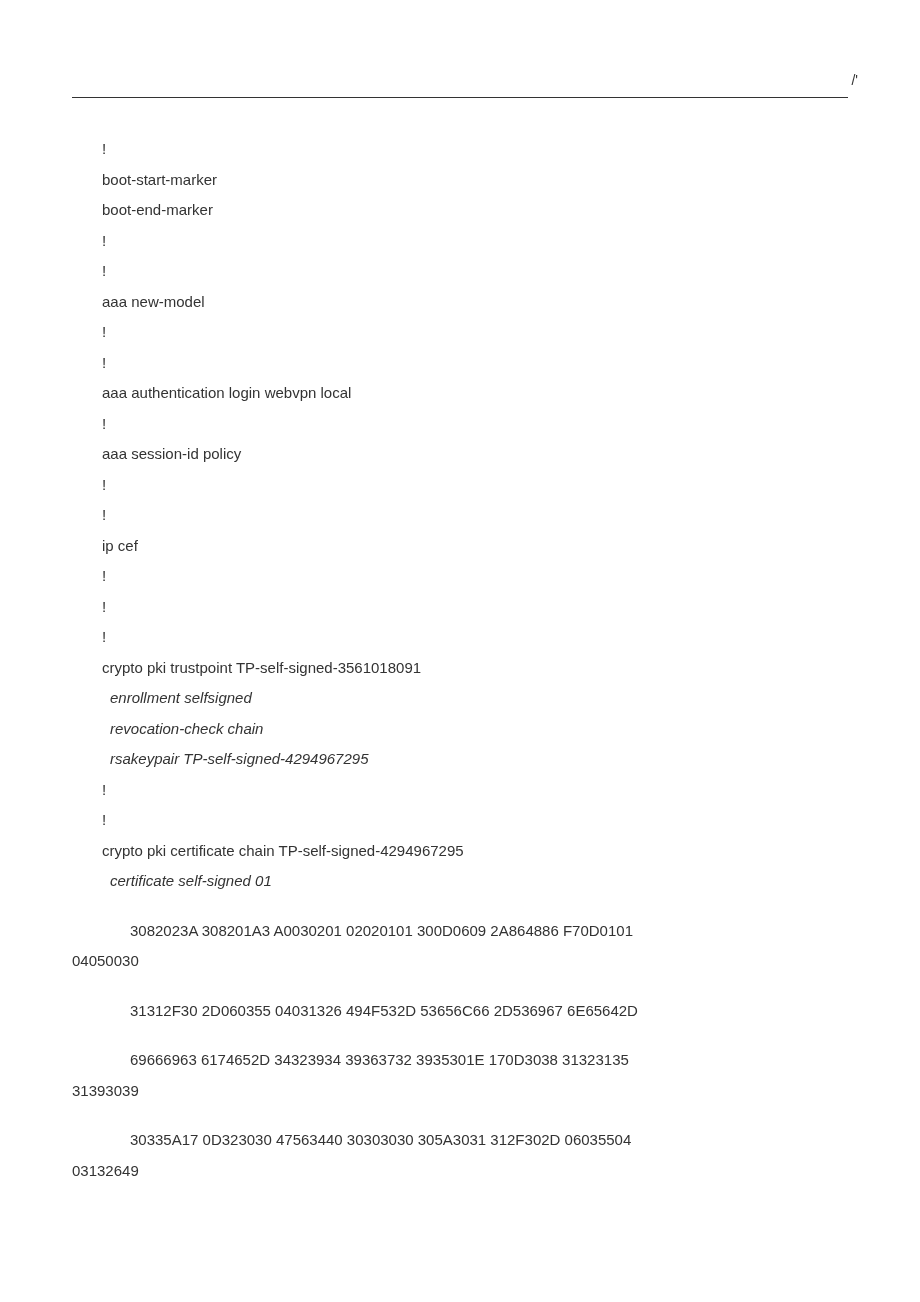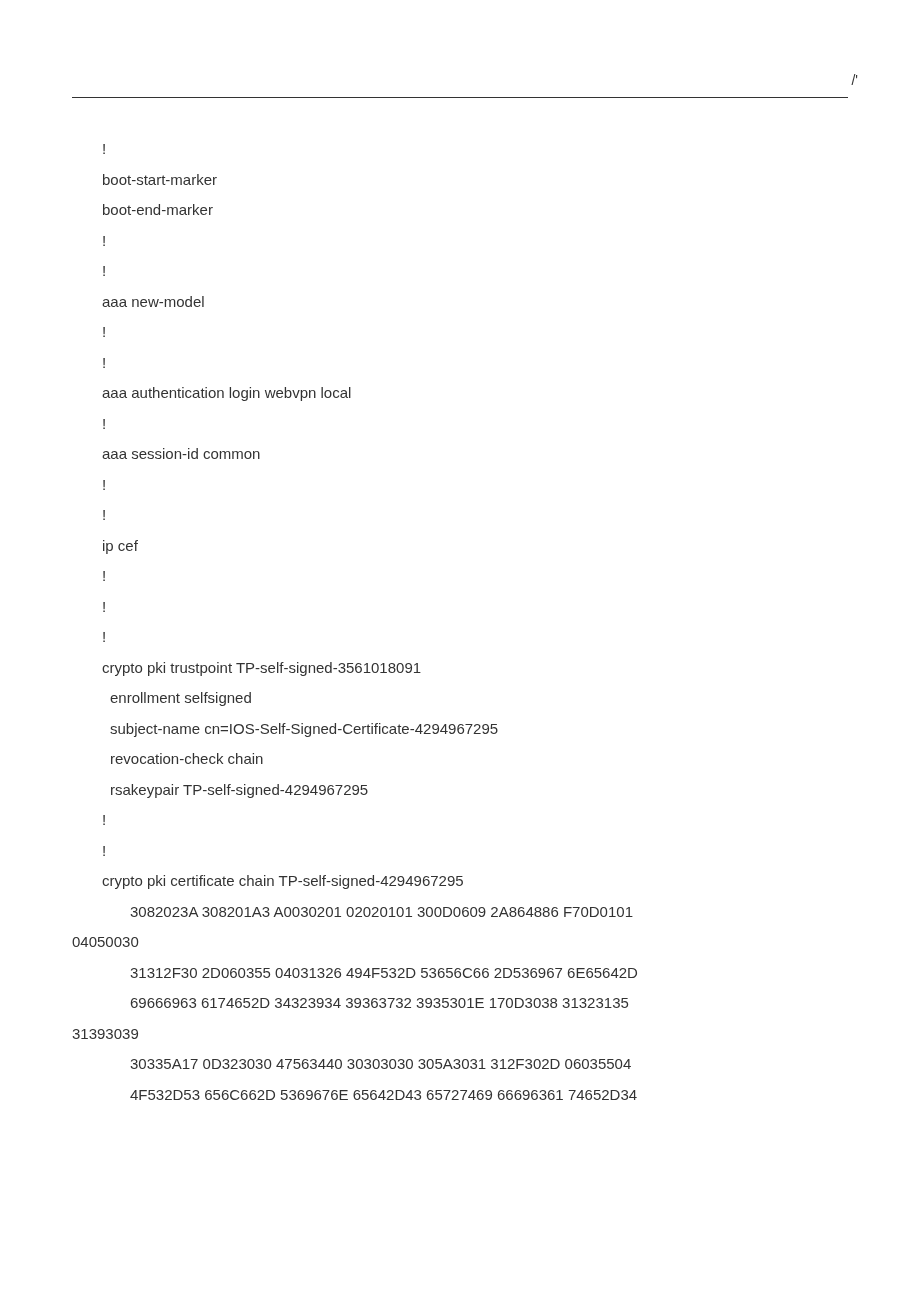--- a/index.html
+++ b/index.html
@@ -45,23 +45,25 @@
       line-height: 30.5px;
       white-space: pre;
       font-size: 15px;
       color: #333;
     }
     .indent-1 {
       padding-left: 30px;
     }
     .indent-2 {
       padding-left: 38px;
+      font-style: italic;
     }
     .indent-3 {
       padding-left: 58px;
+      margin-top: 19px;
     }
     .indent-0 {
       padding-left: 0;
     }
   </style>
 </head>
 <body>
 
 <div class="page">
   <div class="header-area">
@@ -72,36 +74,36 @@
       <div class="line indent-1">!</div>
       <div class="line indent-1">boot-start-marker</div>
       <div class="line indent-1">boot-end-marker</div>
       <div class="line indent-1">!</div>
       <div class="line indent-1">!</div>
       <div class="line indent-1">aaa new-model</div>
       <div class="line indent-1">!</div>
       <div class="line indent-1">!</div>
       <div class="line indent-1">aaa authentication login webvpn local</div>
       <div class="line indent-1">!</div>
-      <div class="line indent-1">aaa session-id common</div>
+      <div class="line indent-1">aaa session-id policy</div>
       <div class="line indent-1">!</div>
       <div class="line indent-1">!</div>
       <div class="line indent-1">ip cef</div>
       <div class="line indent-1">!</div>
       <div class="line indent-1">!</div>
       <div class="line indent-1">!</div>
       <div class="line indent-1">crypto pki trustpoint TP-self-signed-3561018091</div>
       <div class="line indent-2">enrollment selfsigned</div>
-      <div class="line indent-2">subject-name cn=IOS-Self-Signed-Certificate-4294967295</div>
       <div class="line indent-2">revocation-check chain</div>
       <div class="line indent-2">rsakeypair TP-self-signed-4294967295</div>
       <div class="line indent-1">!</div>
       <div class="line indent-1">!</div>
       <div class="line indent-1">crypto pki certificate chain TP-self-signed-4294967295</div>
+      <div class="line indent-2">certificate self-signed 01</div>
       <div class="line indent-3">3082023A 308201A3 A0030201 02020101 300D0609 2A864886 F70D0101 </div>
       <div class="line indent-0">04050030</div>
       <div class="line indent-3">31312F30 2D060355 04031326 494F532D 53656C66 2D536967 6E65642D </div>
       <div class="line indent-3">69666963 6174652D 34323934 39363732 3935301E 170D3038 31323135 </div>
       <div class="line indent-0">31393039</div>
       <div class="line indent-3">30335A17 0D323030 47563440 30303030 305A3031 312F302D 06035504 </div>
-      <div class="line indent-3">4F532D53 656C662D 5369676E 65642D43 65727469 66696361 74652D34 </div>
+      <div class="line indent-0">03132649</div>
     </div>
 </div>
 
 </body></html>

